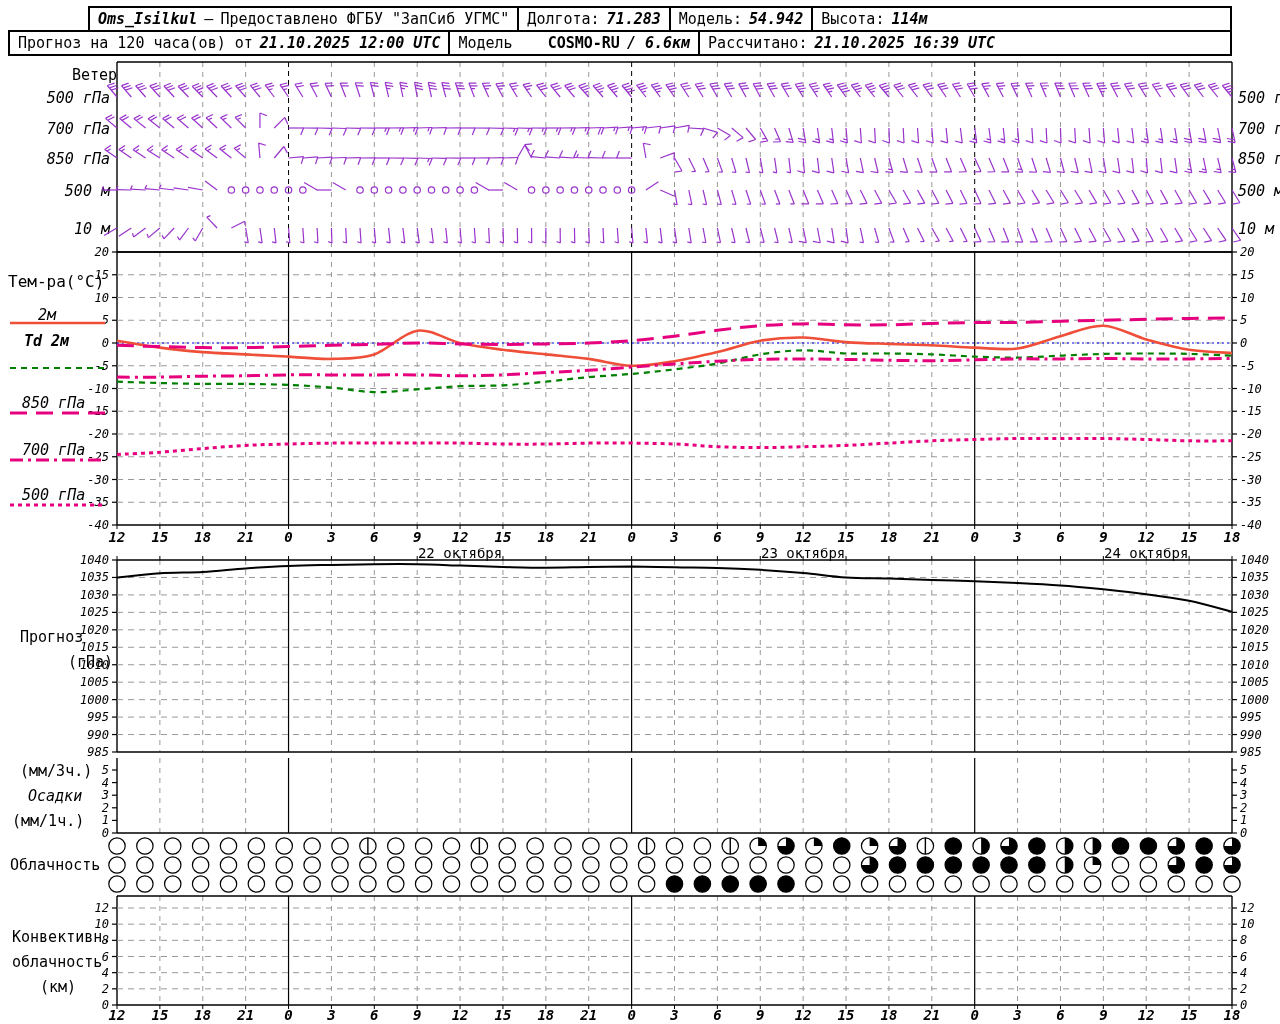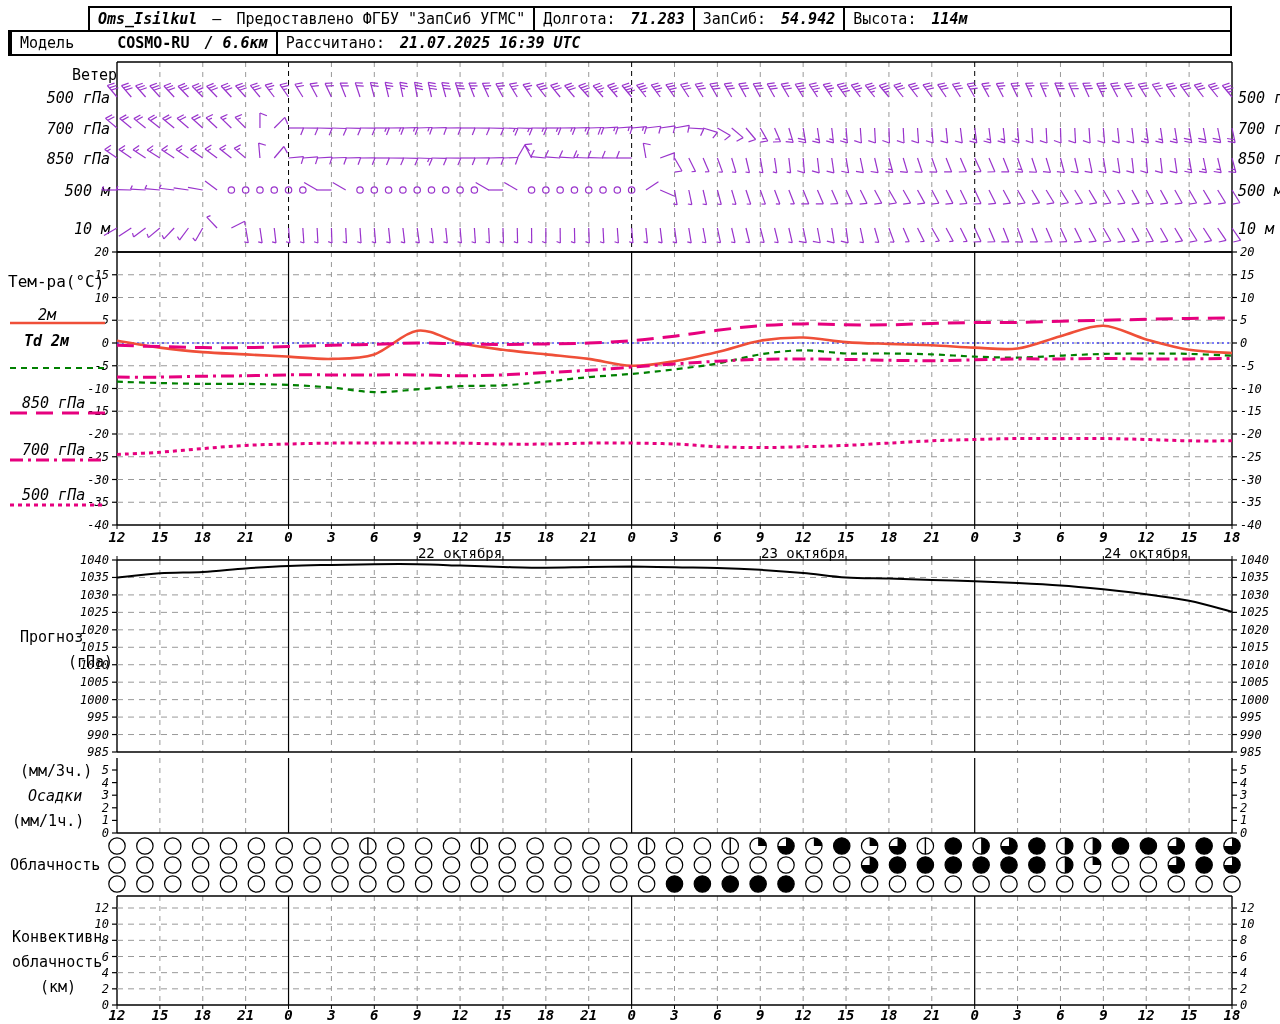--- a/index.html
+++ b/index.html
@@ -2,21 +2,21 @@
 <html><head>
 <meta charset="utf-8">
 <style>
   html,body{margin:0;padding:0;background:#fff;}
   .screen{position:relative;width:1280px;height:1024px;background:#fff;
           font-family:"DejaVu Sans Mono",monospace;color:#000;overflow:hidden;}
   .hdr{position:absolute;border:2px solid #000;background:#fff;display:flex;
        align-items:center;font-size:15px;white-space:nowrap;box-sizing:border-box;}
   .hdr1{left:88px;top:6px;width:1144px;height:26px;}
   .hdr2{left:8px;top:30px;width:1224px;height:26px;}
-  .hseg{padding:0 8px;display:flex;align-items:center;gap:15px;}
+  .hseg{padding:0 8px;display:flex;align-items:center;gap:7px;}
   .vdiv{width:0;border-left:2px solid #000;height:24px;}
   .bi{font-style:italic;font-weight:bold;}
   .b{font-weight:bold;margin-left:28px;}
   .lab{position:absolute;font-size:15px;white-space:nowrap;}
   .lab-r{text-align:right;}
   .it{font-style:italic;}
   svg text{font-family:"DejaVu Sans Mono",monospace;}
 </style>
 </head>
 <body>
@@ -29,41 +29,45 @@
       <span>—</span>
       <span>Предоставлено ФГБУ "ЗапСиб УГМС"</span>
     </div>
     <div class="vdiv"></div>
     <div class="hseg">
       <span>Долгота:</span>
       <span class="bi">71.283</span>
     </div>
     <div class="vdiv"></div>
     <div class="hseg">
-      <span>ЗапСиб:</span>
+      <span>Модель:</span>
       <span class="bi">54.942</span>
     </div>
     <div class="vdiv"></div>
     <div class="hseg">
       <span>Высота:</span>
       <span class="bi">114м</span>
     </div>
   </div>
 
   <div class="hdr hdr2">
+    <div class="hseg">
+      <span>Прогноз на 120 часа(ов) от</span>
+      <span class="bi">21.10.2025 12:00 UTC</span>
+    </div>
     <div class="vdiv"></div>
     <div class="hseg">
       <span>Модель</span>
       <span class="b">COSMO-RU</span>
       <span class="bi">/ 6.6км</span>
     </div>
     <div class="vdiv"></div>
     <div class="hseg">
       <span>Рассчитано:</span>
-      <span class="bi">21.07.2025 16:39 UTC</span>
+      <span class="bi">21.10.2025 16:39 UTC</span>
     </div>
   </div>
 
   <div class="lab" style="left:72px;top:66px;">Ветер</div>
   <div class="lab lab-r it" style="left:10px;top:89px;width:100px;">500 гПа</div>
   <div class="lab lab-r it" style="left:10px;top:120px;width:100px;">700 гПа</div>
   <div class="lab lab-r it" style="left:10px;top:150px;width:100px;">850 гПа</div>
   <div class="lab lab-r it" style="left:10px;top:182px;width:100px;">500 м</div>
   <div class="lab lab-r it" style="left:10px;top:220px;width:100px;">10 м</div>
 

